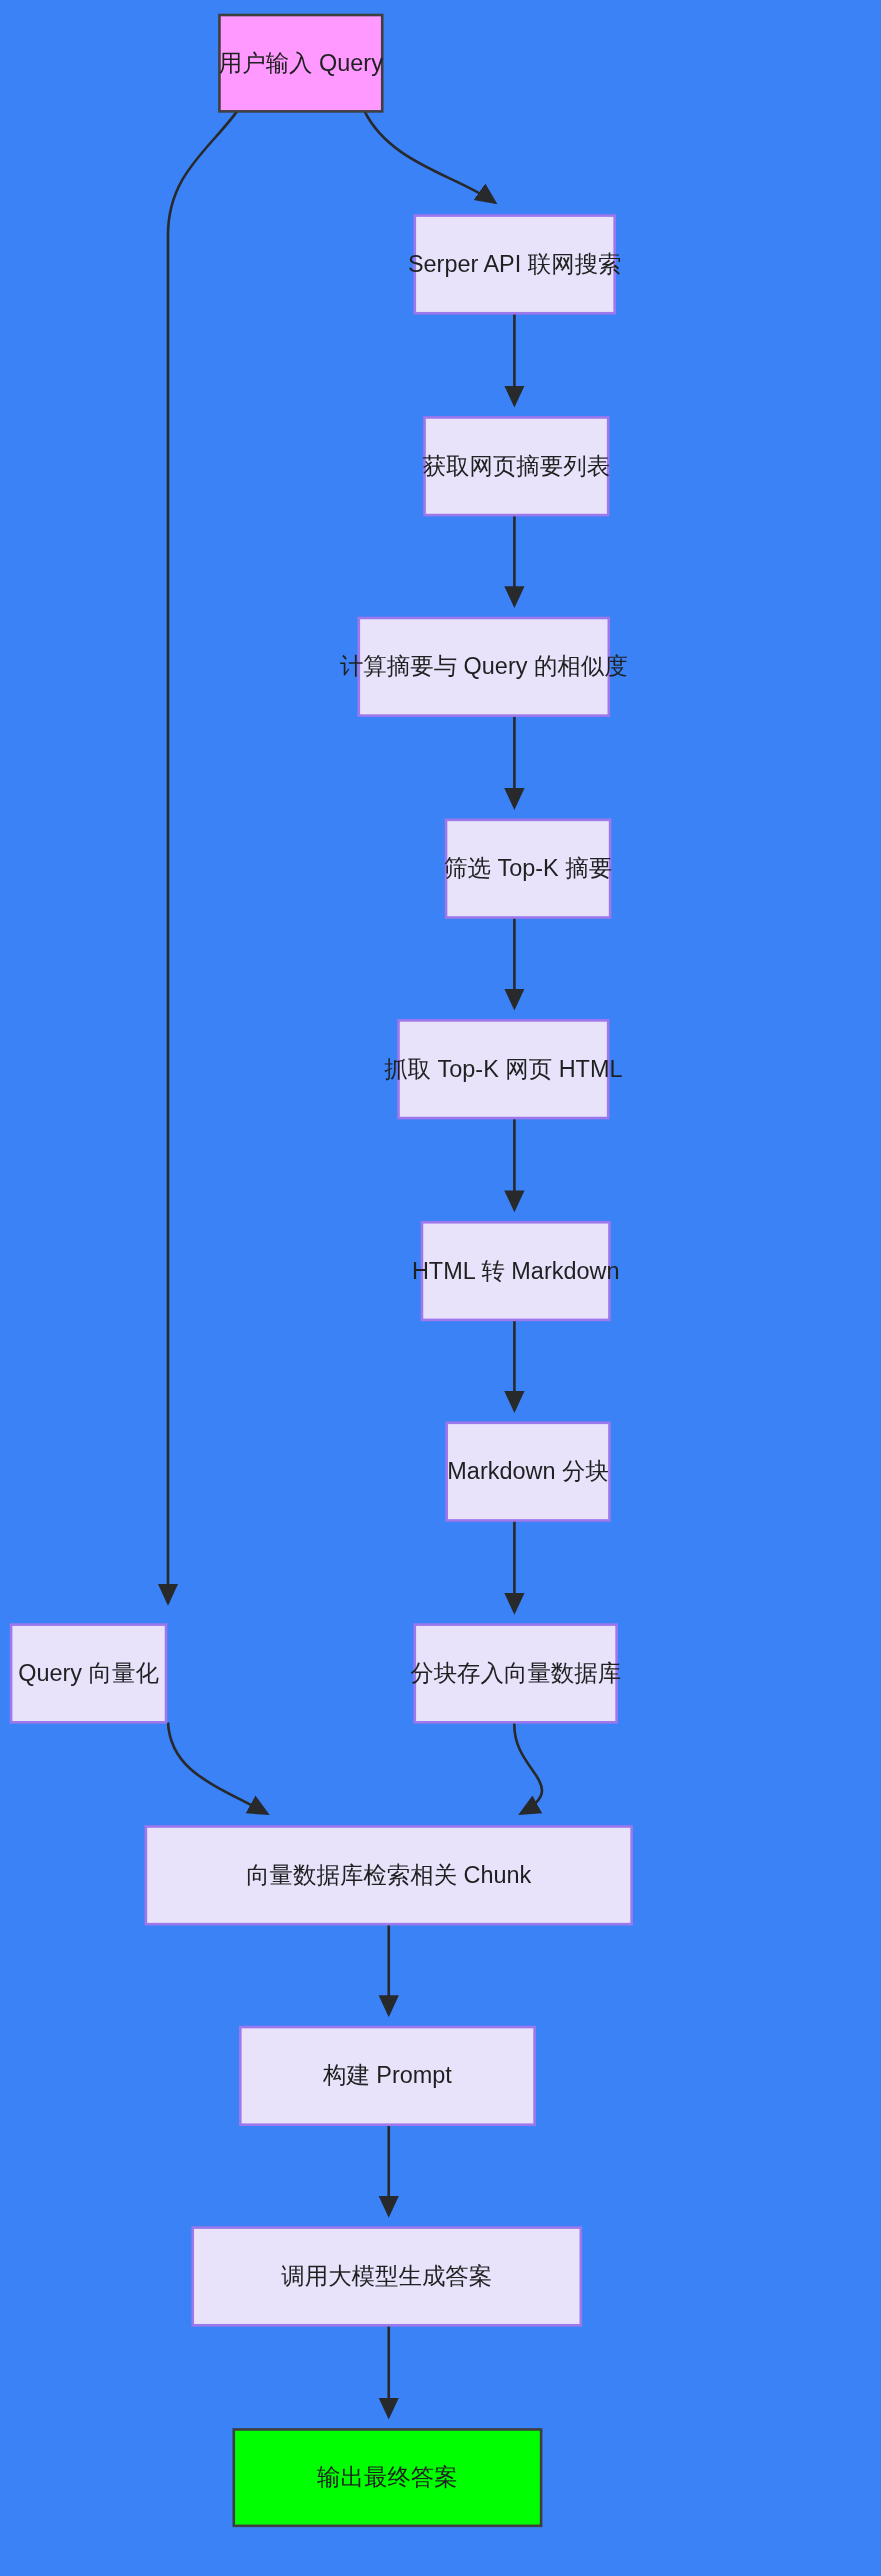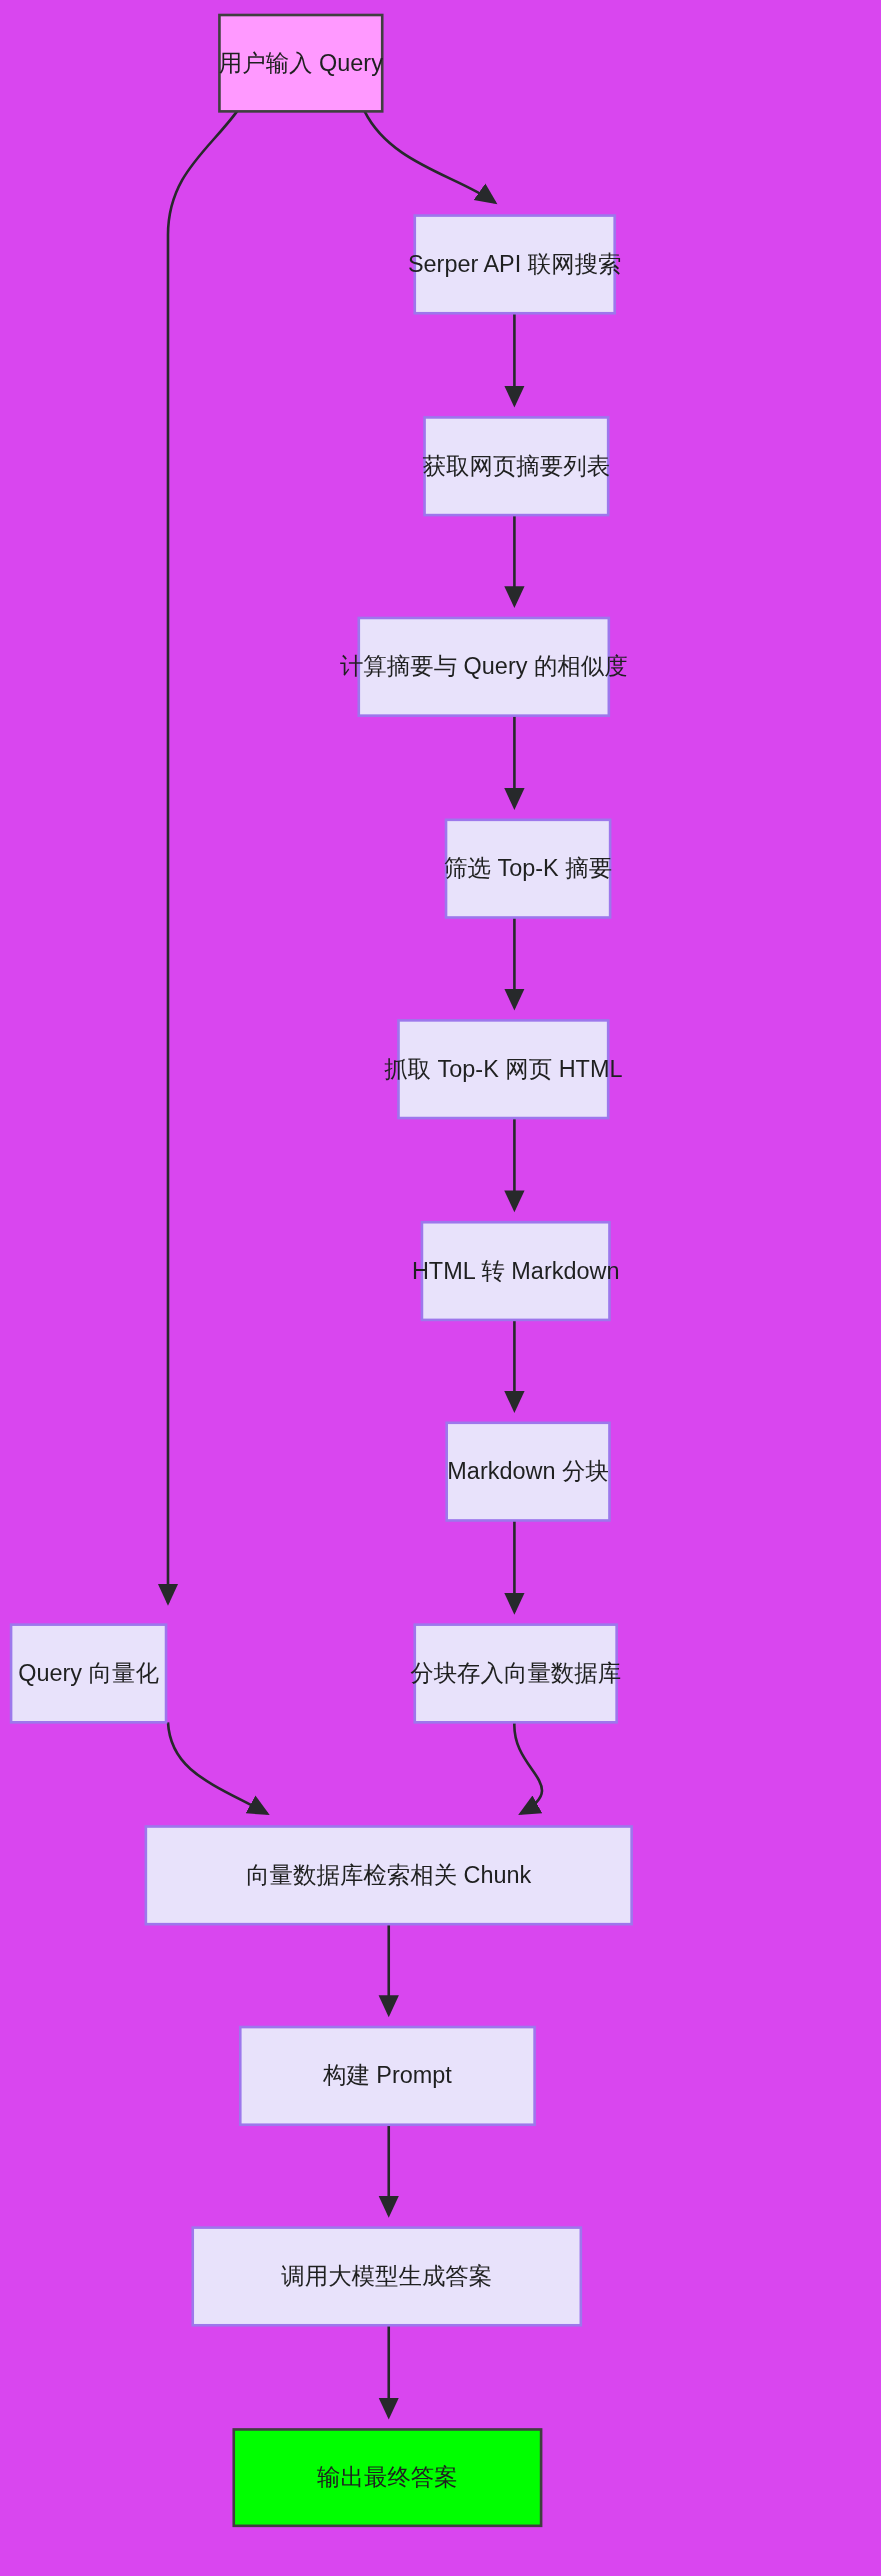--- a/index.html
+++ b/index.html
@@ -10,21 +10,21 @@
   body {
     width: 881px;
     height: 2576px;
     font-family: "Liberation Sans", "DejaVu Sans", sans-serif;
     overflow: hidden;
   }
   #flow-root {
     position: relative;
     width: 881px;
     height: 2576px;
-    background: #d946ef;
+    background: #3b82f6;
   }
   svg#flowchart {
     display: block;
     width: 881px;
     height: 2576px;
   }
   .node-rect {
     stroke-width: 4;
   }
   .node-label {

